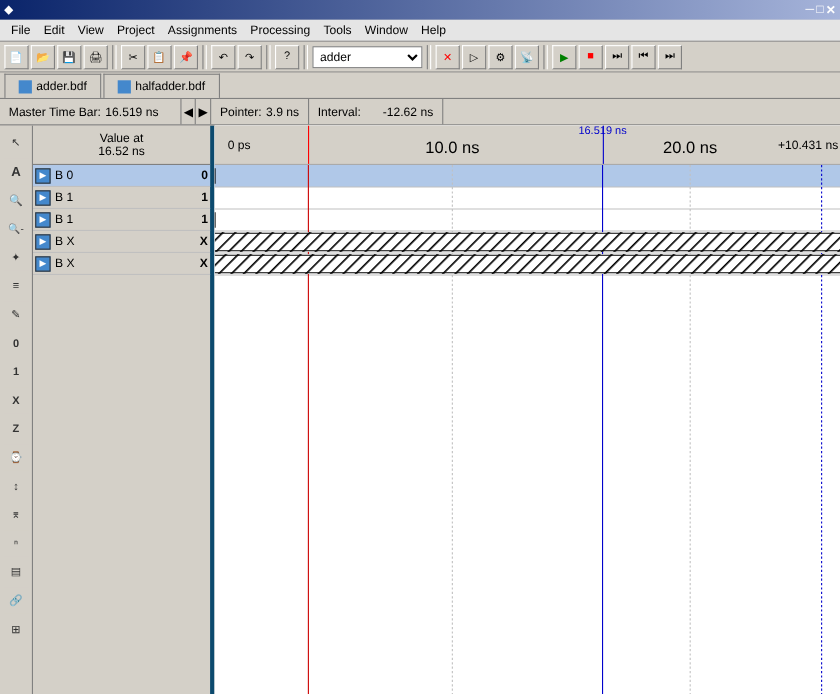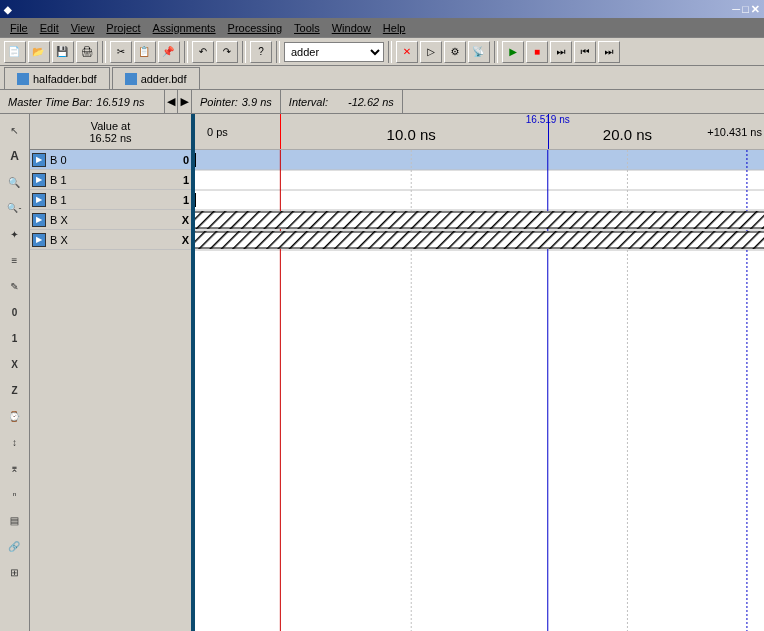--- a/index.html
+++ b/index.html
@@ -12,28 +12,27 @@
       height: 18px;
       display: flex;
       align-items: center;
       padding: 0 4px;
       font-size: 11px;
       font-weight: bold;
     }
 
     
     .menu-bar {
-      background: #737373;
+      background: #e5e5e5;
       height: 20px;
       display: flex;
       align-items: center;
       padding: 0 4px;
       border-bottom: 1px solid #808080;
       font-size: 11px;
-      text-decoration: underline;
     }
     .menu-item {
       padding: 2px 6px;
       cursor: pointer;
     }
 
     
     .toolbar {
       background: #d4d0c8;
       height: 28px;
@@ -97,21 +96,21 @@
     .time-ruler {
       background: #d4d0c8;
       height: 24px;
       display: flex;
       align-items: center;
       border-bottom: 1px solid #808080;
       font-size: 11px;
       padding: 0;
       position: relative;
     }
-    .ruler-section { display: flex; align-items: center; padding: 0 8px; border-right: 1px solid #808080; height: 100%; font-style: italic; }
+    .ruler-section { display: flex; align-items: center; padding: 0 8px; border-right: 1px solid #808080; height: 100%; }
 
     
     .waveform-main {
       display: flex;
       flex: 1;
       background: #d4d0c8;
     }
 
     
     .left-tools {
@@ -243,25 +242,25 @@
   <div class="toolbar-btn" style="color:green;">▶</div>
   <div class="toolbar-btn" style="color:red;">■</div>
   <div class="toolbar-btn">⏭</div>
   <div class="toolbar-btn">⏮</div>
   <div class="toolbar-btn">⏭</div>
 </div>
 
 <div class="tab-bar">
   <div class="tab">
     <span style="display:inline-block; width:12px; height:12px; background:#4488cc; margin-right:4px;"></span>
-    <span>halfadder.bdf</span>
+    <span>adder.bdf</span>
   </div>
   <div class="tab">
     <span style="display:inline-block; width:12px; height:12px; background:#4488cc; margin-right:4px;"></span>
-    <span>adder.bdf</span>
+    <span>halfadder.bdf</span>
   </div>
 </div>
 
 <div class="waveform-container">
 
   <div class="time-ruler">
     <div class="ruler-section" style="min-width:165px; border-right:1px solid #808080;">
       <span style="margin-right:4px;">Master Time Bar:</span>
       <span>16.519 ns</span>
     </div>

